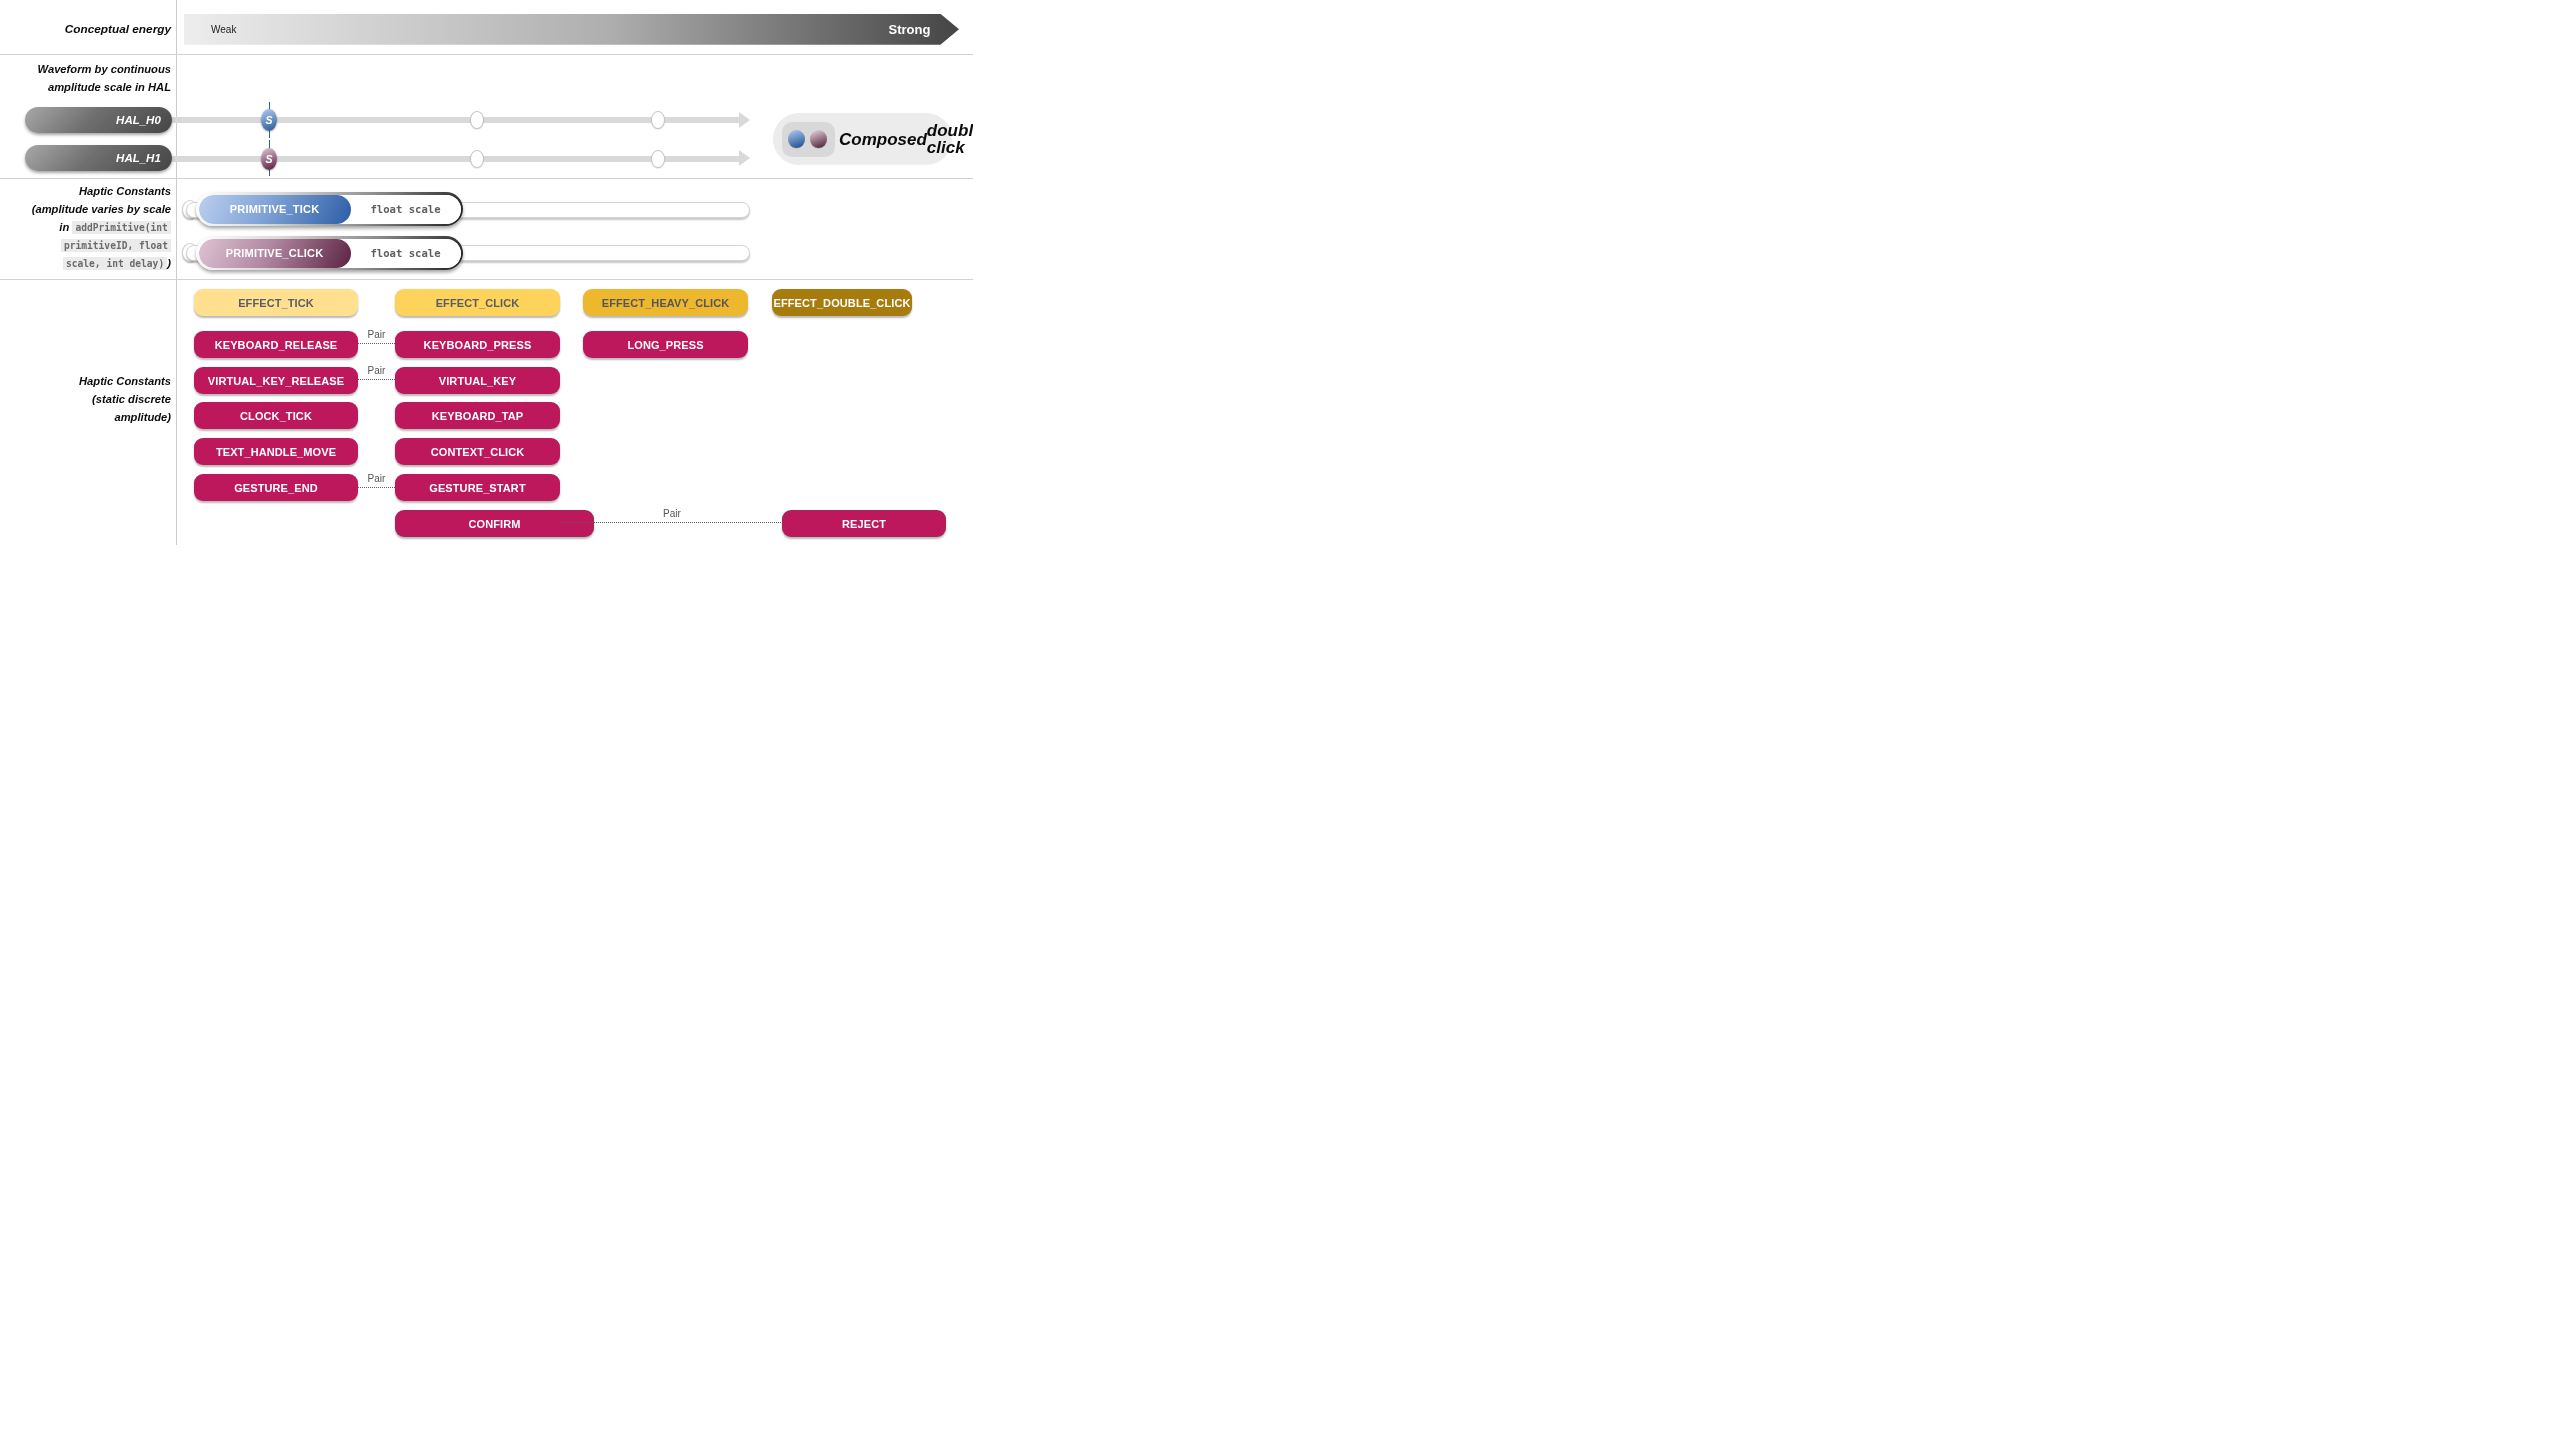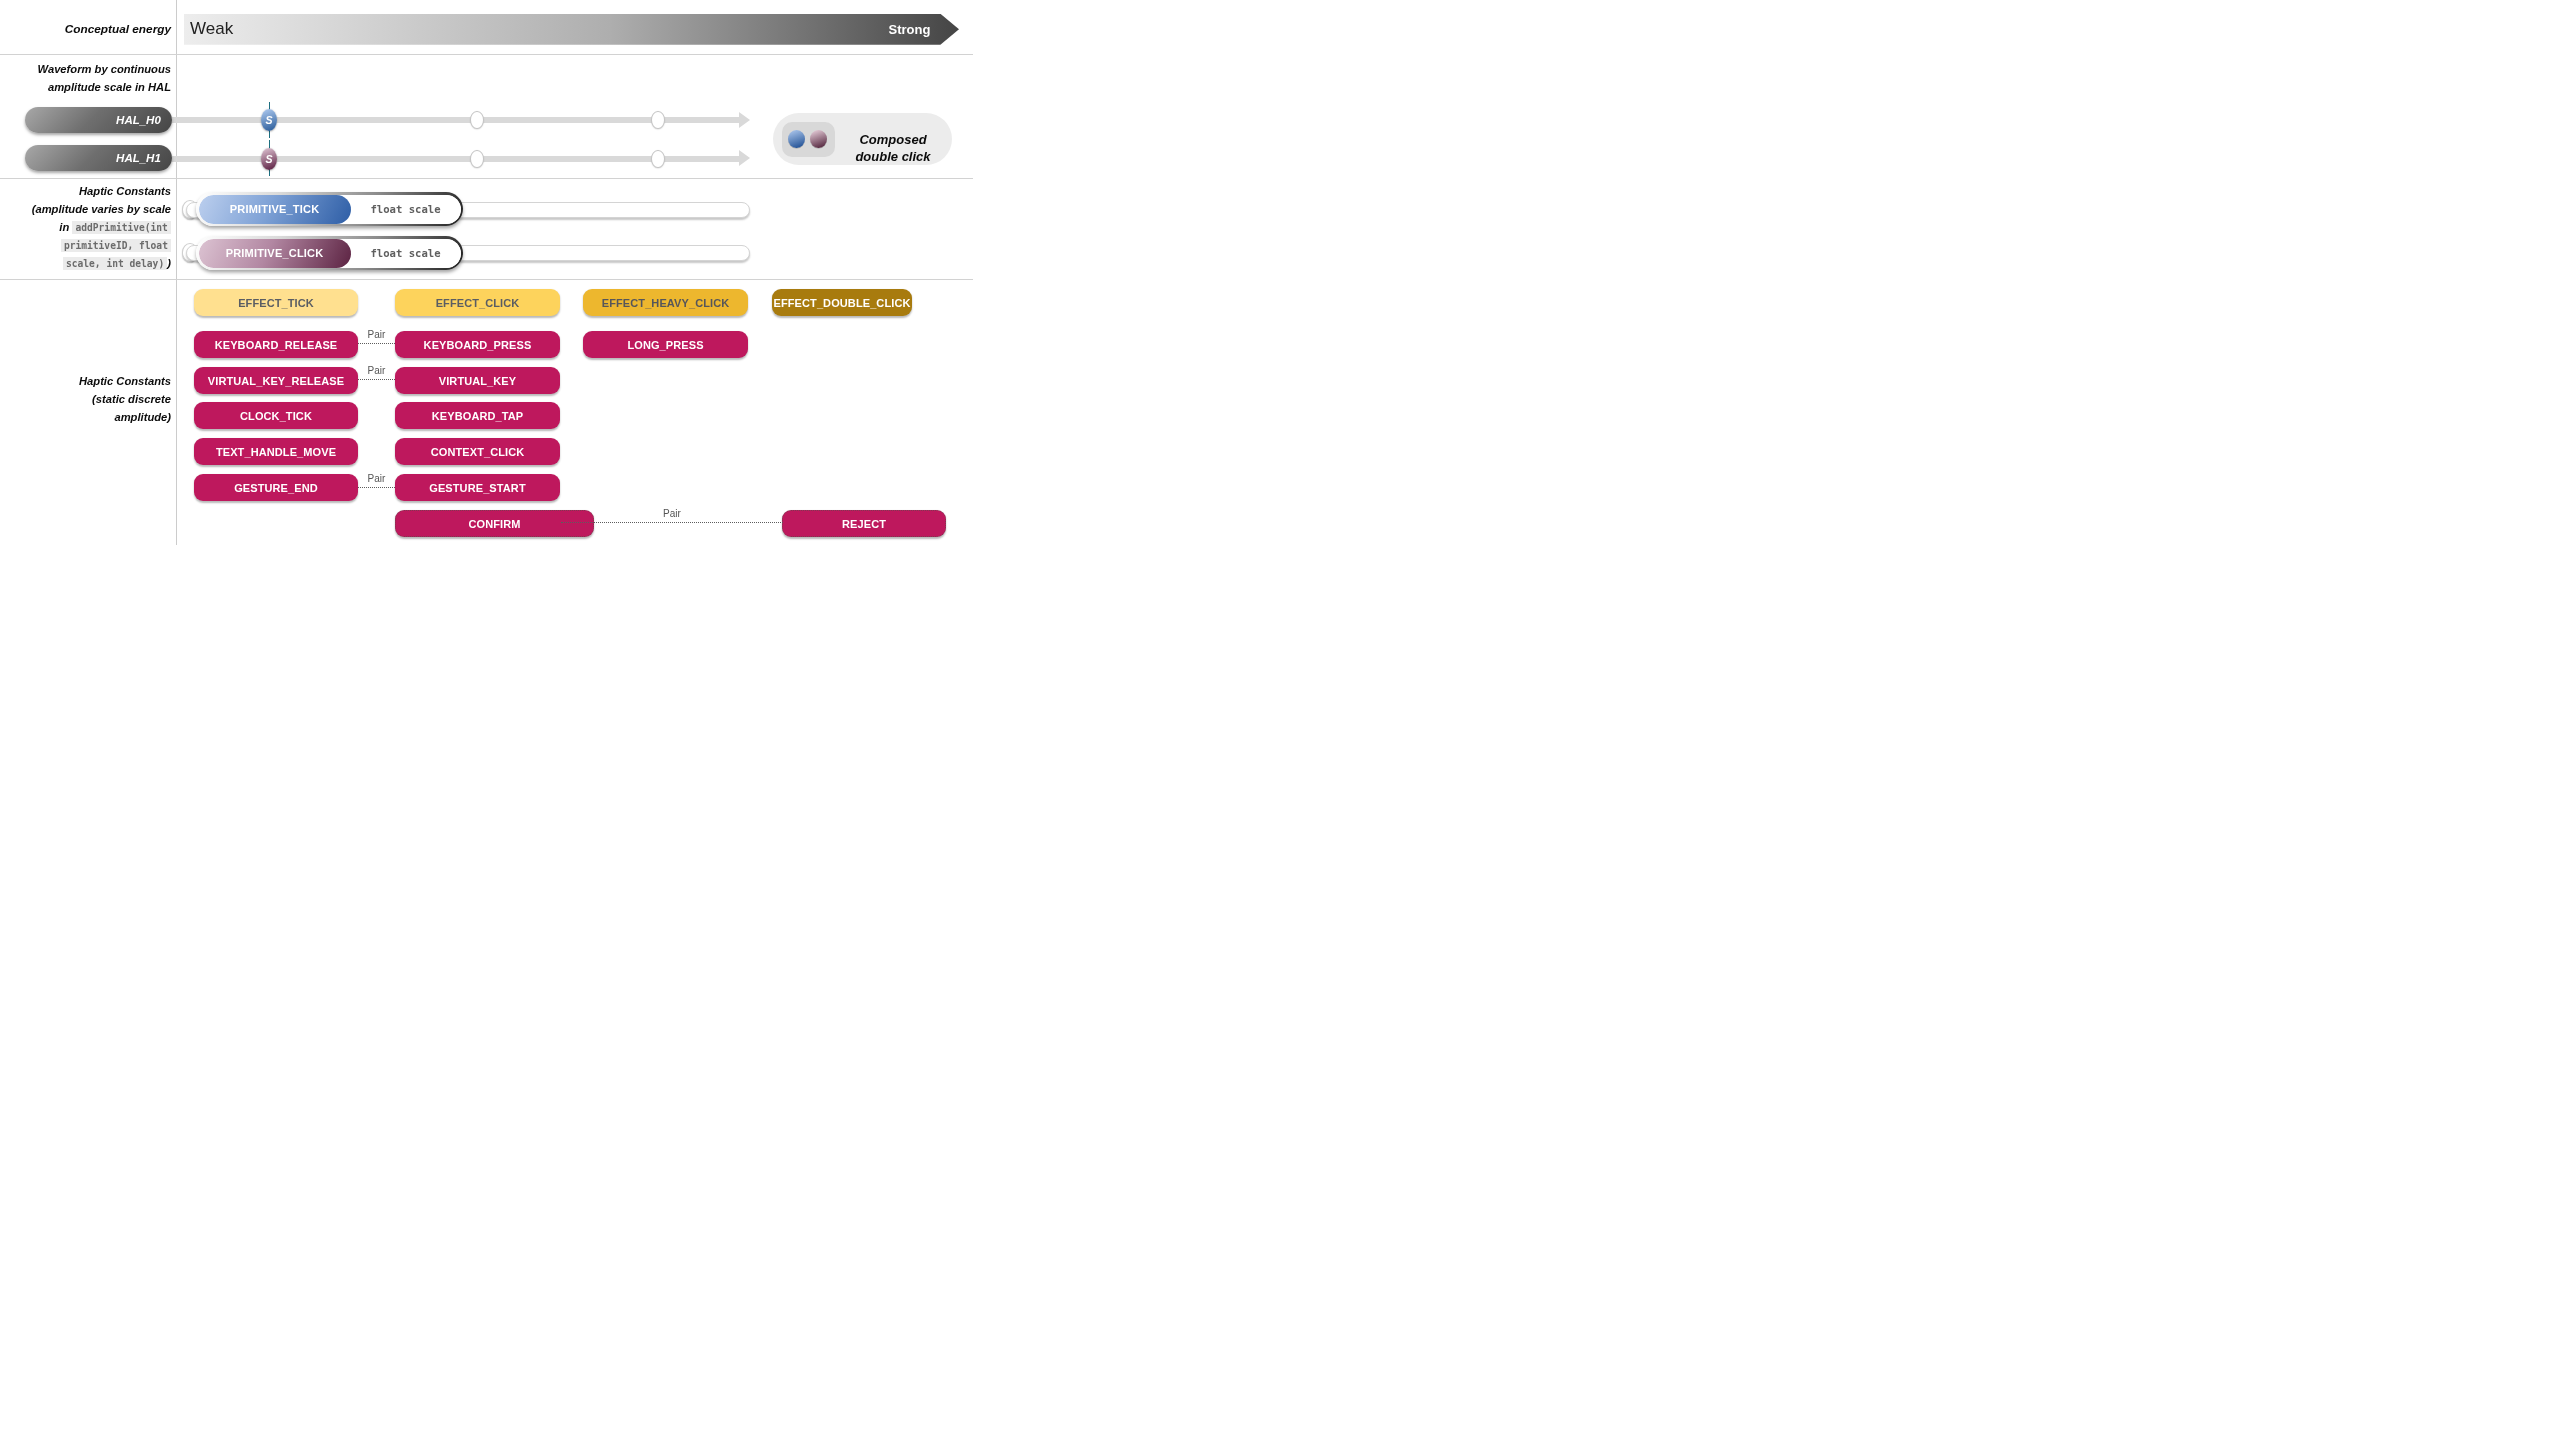--- a/index.html
+++ b/index.html
@@ -8,21 +8,21 @@
          font-family:"Liberation Sans",sans-serif;color:#111}
   .vline{position:absolute;left:176px;top:0;width:1.2px;height:100%;background:#cccccc}
   .hline{position:absolute;left:0;width:100%;height:1.2px;background:#d2d2d2}
   .rlabel{position:absolute;left:0;width:171px;text-align:right;font-style:italic;font-weight:bold;color:#0c0c0c}
 
   
   .ebar{position:absolute;left:184px;top:13.7px;width:775px;height:31px;
         background:linear-gradient(90deg,#ededed 0%,#aeaeae 55%,#454545 100%);
         clip-path:polygon(0 0,calc(100% - 18.6px) 0,100% 50%,calc(100% - 18.6px) 100%,0 100%);
         display:flex;align-items:center}
-  .weak{margin-left:6px;font-size:17px;color:#222}
+  .weak{margin-left:27px;font-size:10px;color:#222}
   .strong{position:absolute;right:28.6px;top:0;height:100%;display:flex;align-items:center;
           font-size:13px;font-weight:bold;color:#fff}
 
   
   .halpill{position:absolute;left:25px;width:147px;height:26px;border-radius:13px;
            background:linear-gradient(135deg,#a8a8a8 0%,#6f6f6f 45%,#454545 100%);
            color:#fff;font-style:italic;font-weight:bold;font-size:11.5px;
            display:flex;align-items:center;justify-content:flex-end;padding-right:11.2px;
            box-shadow:0 1.9px 3.1px rgba(0,0,0,.35)}
   .track{position:absolute;height:5.6px;background:#d9d9d9}
@@ -36,23 +36,23 @@
   .smark.mar{background:linear-gradient(160deg,#d6b9c9 8%,#63294a 90%)}
   .node{position:absolute;width:13.7px;height:18px;border-radius:50%;background:#fff;
         border:1.2px solid #c4c4c4;box-shadow:0 0.6px 1.2px rgba(0,0,0,.15)}
 
   
   .comp{position:absolute;left:773px;top:113px;width:179px;height:52px;border-radius:26px;background:#ececec}
   .comp-in{position:absolute;left:8.7px;top:8.7px;width:53px;height:35px;border-radius:10px;background:#d8d8d8}
   .comp-dot{position:absolute;top:8px;width:17px;height:18.6px;border-radius:50%;box-shadow:0 0.6px 0.6px rgba(0,0,0,.25)}
   .comp-dot.blue{left:6.2px;background:linear-gradient(160deg,#abc6ec 5%,#1d4d92 95%)}
   .comp-dot.mar{left:28px;background:linear-gradient(160deg,#e6cdd9 5%,#4e2038 95%)}
-  .comp-txt{position:absolute;left:66px;right:5px;top:0;height:100%;display:flex;flex-direction:column;
-            align-items:center;justify-content:flex-end;font-style:italic;font-weight:bold;
-            font-size:13px;line-height:17px;color:#0c0c0c}
+  .comp-txt{position:absolute;left:66px;right:5px;top:0;height:100%;display:flex;flex-direction:row;
+            align-items:center;justify-content:space-between;font-style:italic;font-weight:bold;
+            font-size:17px;line-height:17px;color:#0c0c0c}
 
   
   .strack{position:absolute;height:15.5px;background:#fff;border:1.2px solid #d4d4d4;border-radius:8px;
           box-shadow:0 1.9px 1.9px rgba(0,0,0,.22)}
   .tab{position:absolute;width:16px;height:18.6px;border-radius:50%;background:#fff;border:1.2px solid #cfcfcf;
        box-shadow:0 1.2px 1.2px rgba(0,0,0,.25)}
   .thumb{position:absolute;width:267px;height:34px;border-radius:17.4px;padding:2.5px;
          background:linear-gradient(115deg,#ffffff 0%,#d9d9d9 30%,#8a8a8a 65%,#1f1f1f 100%);
          box-shadow:0 2.5px 3.7px rgba(0,0,0,.35)}
   .thumb-in{width:100%;height:100%;border-radius:15px;background:#fff;display:flex;overflow:hidden}

